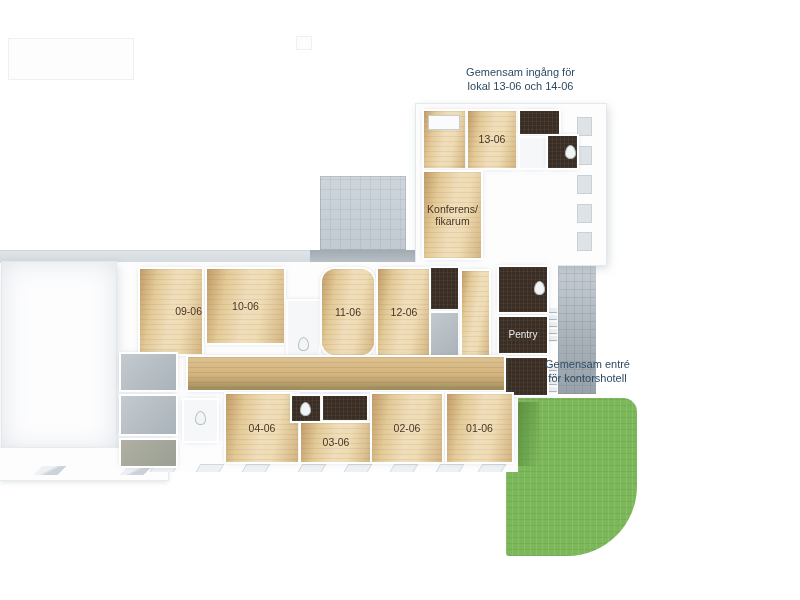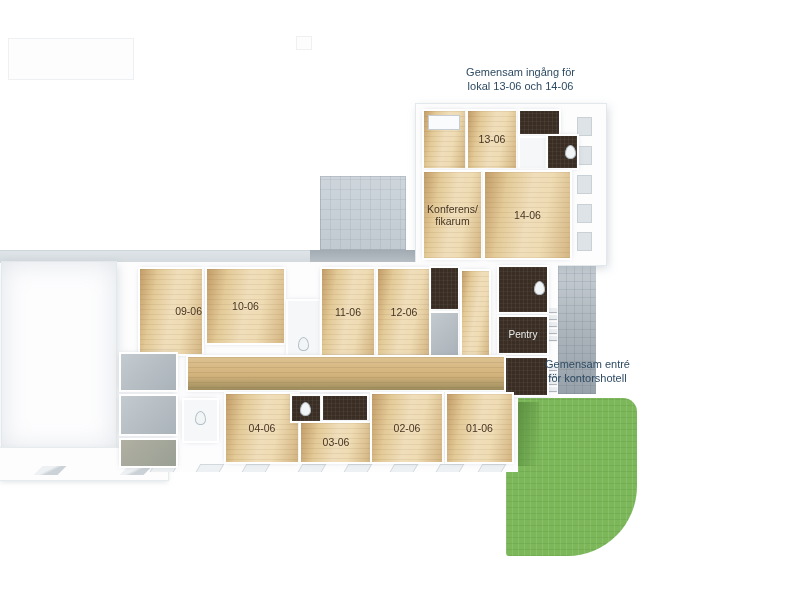--- a/index.html
+++ b/index.html
@@ -136,33 +136,30 @@
       <span class="room-label">13-06</span>
     </div>
     <div class="room floor-dark" style="left: 520px; top: 111px; width: 39px; height: 23px;"></div>
     <div class="room floor-white" style="left: 520px; top: 138px; width: 25px; height: 30px;"></div>
     <div class="room floor-dark" style="left: 548px; top: 136px; width: 29px; height: 32px;">
       <div class="toilet" style="left: 17px; top: 9px;"></div>
     </div>
     <div class="room floor-wood" style="left: 424px; top: 172px; width: 57px; height: 86px;">
       <span class="room-label">Konferens/<br>fikarum</span>
     </div>
-    <div class="room floor-wood" style="left: 485px; top: 172px; width: 85px; height: 86px;">
-      <span class="room-label">14-06</span>
-    </div>
     <div class="room floor-wood" style="left: 140px; top: 269px; width: 62px; height: 85px; justify-content: flex-end;">
       <span class="room-label">09-06</span>
     </div>
     <div class="room floor-wood" style="left: 207px; top: 269px; width: 77px; height: 74px;">
       <span class="room-label">10-06</span>
     </div>
     <div class="room floor-white" style="left: 288px; top: 301px; width: 31px; height: 55px;">
       <div class="toilet" style="left: 10px; top: 36px;"></div>
     </div>
-    <div class="room floor-wood" style="left: 322px; top: 269px; width: 52px; height: 86px;">
+    <div class="room floor-wood" style="left: 322px; top: 269px; width: 52px; height: 86px; border-radius: 13px;">
       <span class="room-label">11-06</span>
     </div>
     <div class="room floor-wood" style="left: 378px; top: 269px; width: 52px; height: 86px;">
       <span class="room-label">12-06</span>
     </div>
     <div class="room floor-dark" style="left: 431px; top: 268px; width: 27px; height: 41px;"></div>
     <div class="room floor-gray" style="left: 431px; top: 313px; width: 27px; height: 42px;"></div>
     <div class="room floor-wood" style="left: 462px; top: 271px; width: 27px; height: 84px;"></div>
     <div class="room floor-dark" style="left: 499px; top: 267px; width: 48px; height: 45px;">
       <div class="toilet" style="left: 35px; top: 14px;"></div>

